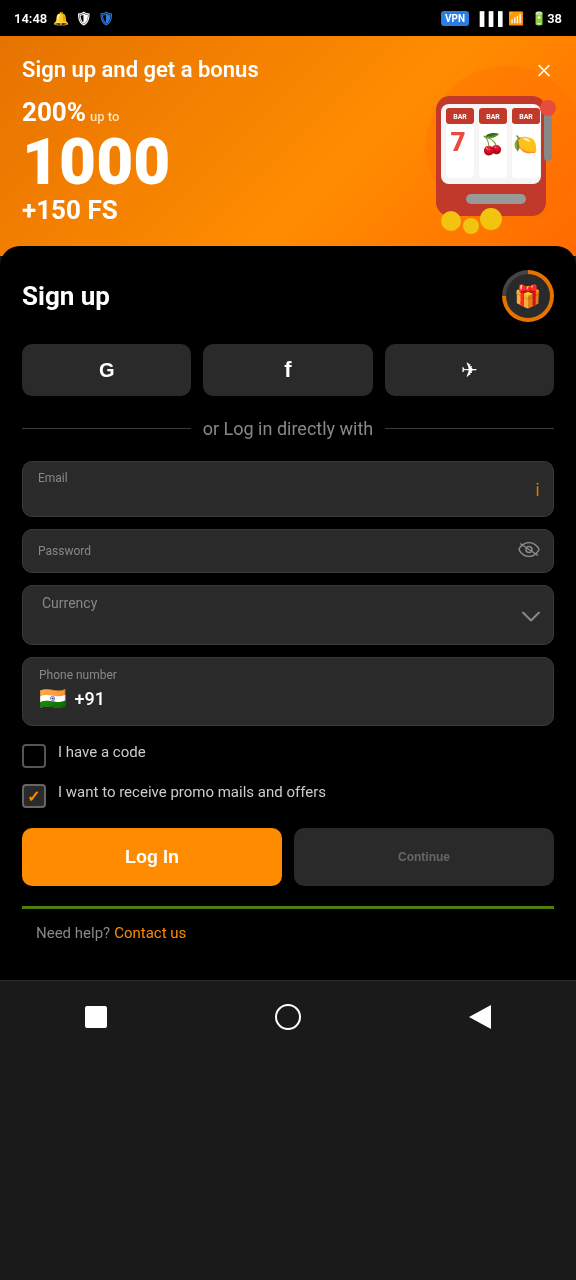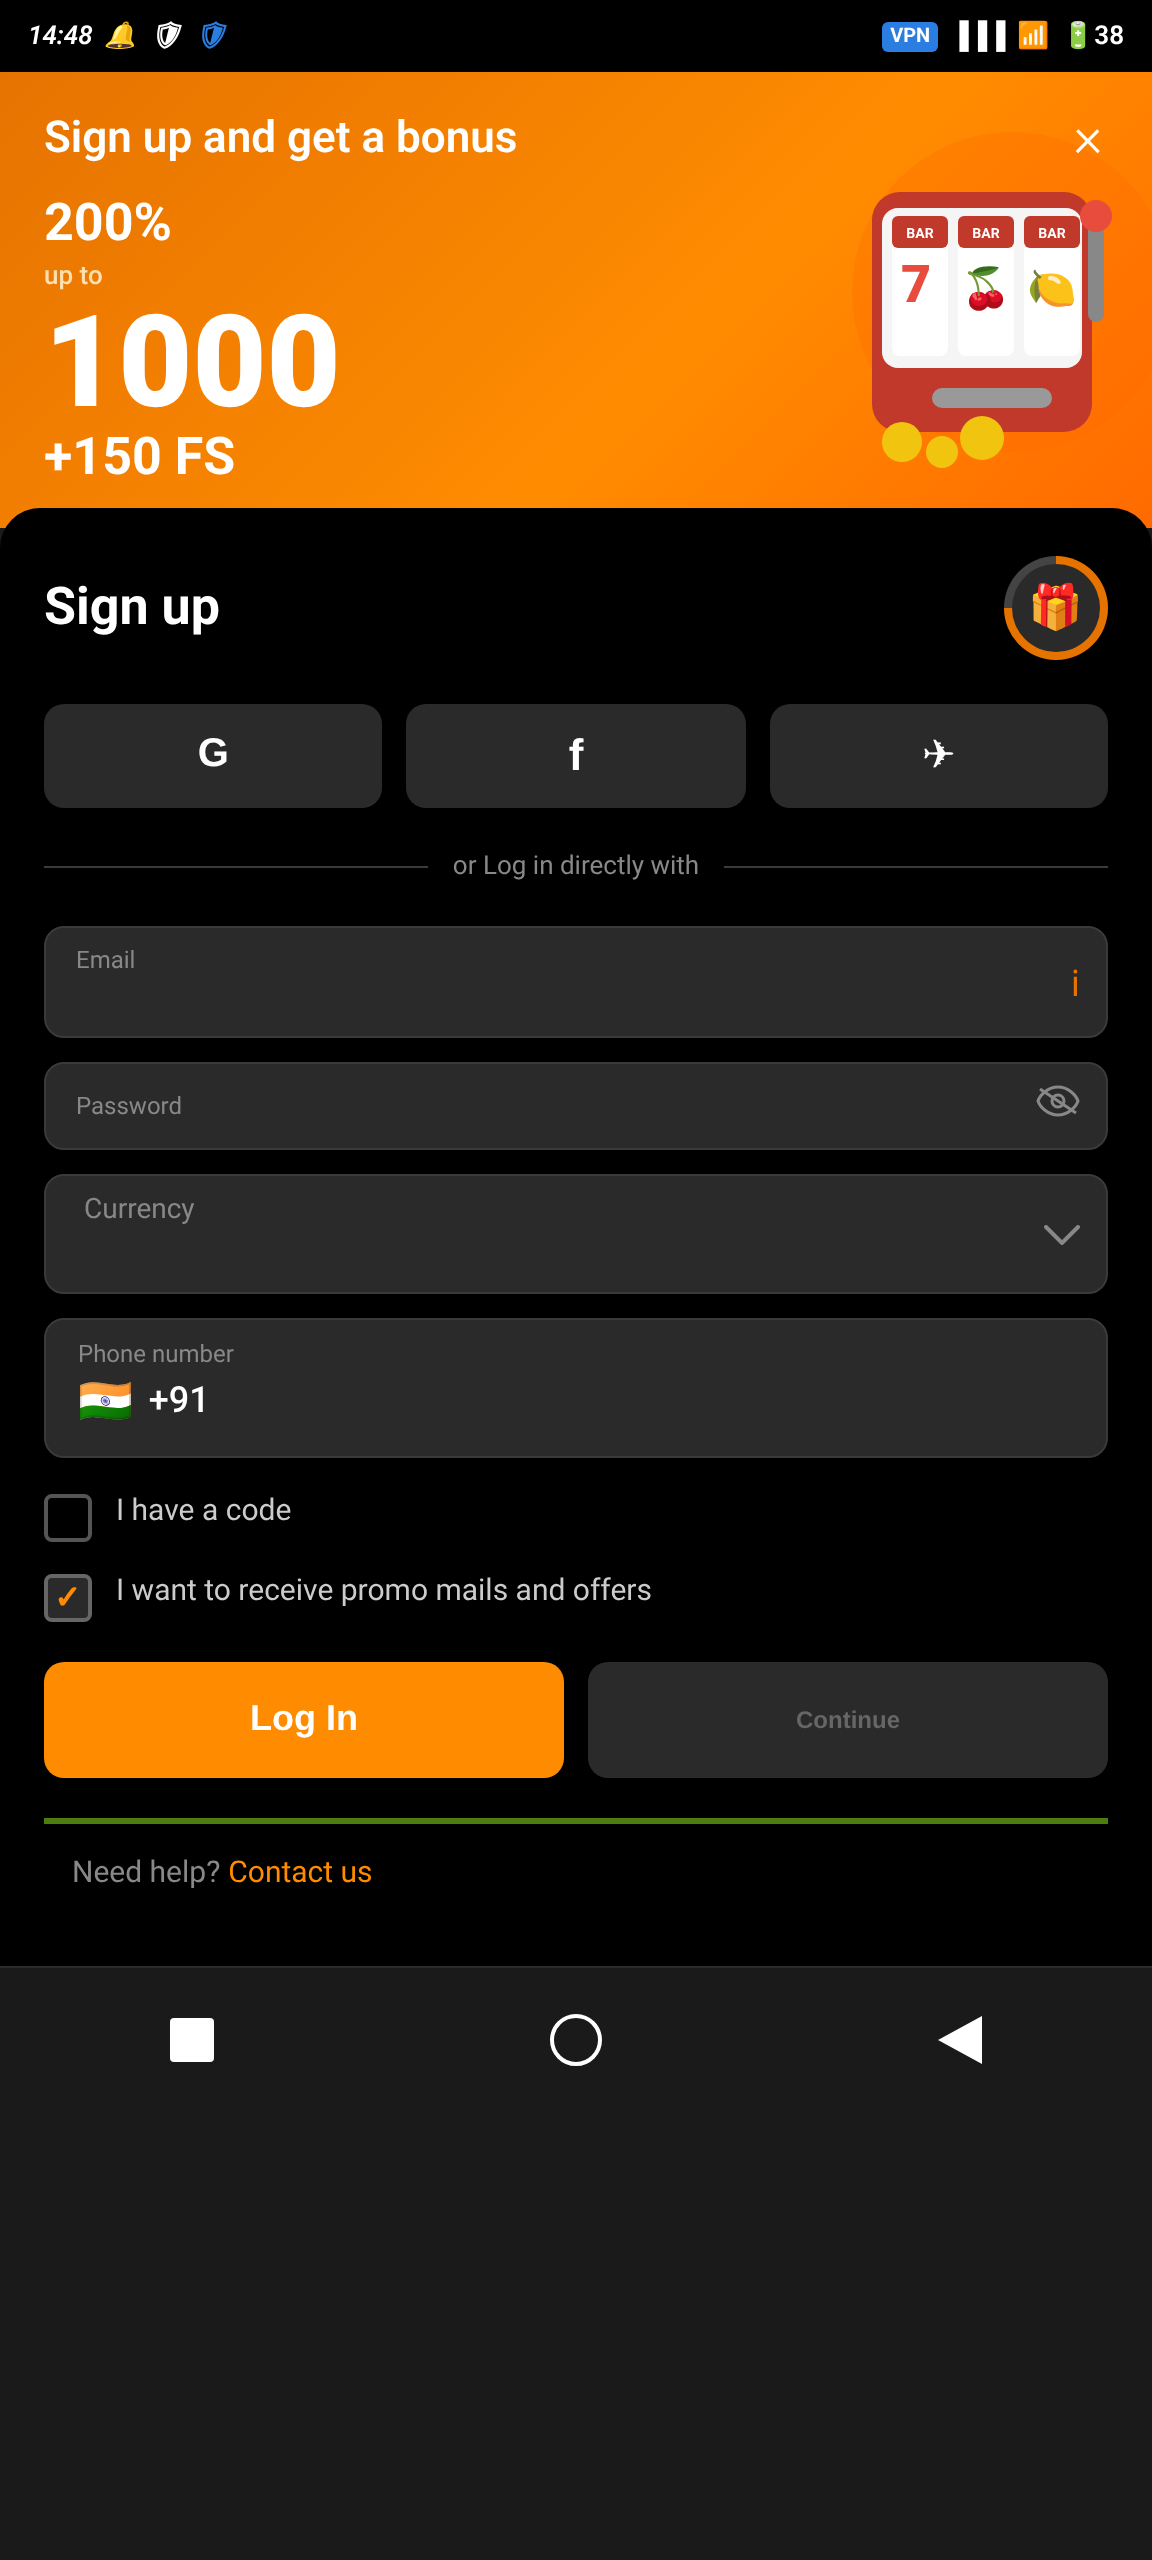--- a/index.html
+++ b/index.html
@@ -17,21 +17,21 @@
       background: #000;
       color: #fff;
       display: flex;
       justify-content: space-between;
       align-items: center;
       padding: 6px 14px;
       font-size: 13px;
       font-weight: 600;
       height: 36px;
     }
-    .status-left { display: flex; align-items: center; gap: 6px; font-style: italic; }
+    .status-left { display: flex; gap: 6px; }
     .status-right { display: flex; align-items: center; gap: 6px; }
     .vpn-badge {
       background: #2a7de1;
       color: #fff;
       font-size: 10px;
       font-weight: 700;
       padding: 2px 4px;
       border-radius: 3px;
     }
 
@@ -51,21 +51,20 @@
       font-size: 22px;
       font-weight: 600;
       line-height: 1.3;
       margin-bottom: 12px;
     }
     .bonus-amount {
       display: flex;
       align-items: baseline;
       gap: 4px;
       margin-bottom: 4px;
-      flex-direction: column;
     }
     .bonus-percent {
       color: #fff;
       font-size: 26px;
       font-weight: 700;
     }
     .bonus-upto {
       color: #ffe0b2;
       font-size: 13px;
       font-weight: 500;
@@ -166,21 +165,21 @@
       gap: 12px;
       margin-bottom: 22px;
     }
     .divider-line {
       flex: 1;
       height: 1px;
       background: #3a3a3a;
     }
     .divider-text {
       color: #888;
-      font-size: 13px;
+      font-size: 18px;
       white-space: nowrap;
     }
 
     
     .input-group {
       position: relative;
       margin-bottom: 12px;
     }
     .form-input {
       width: 100%;

